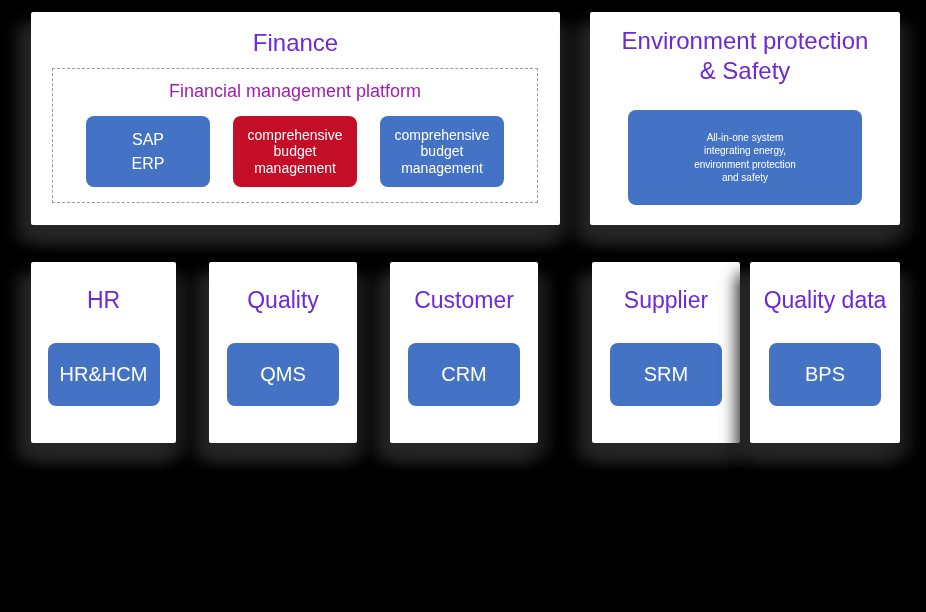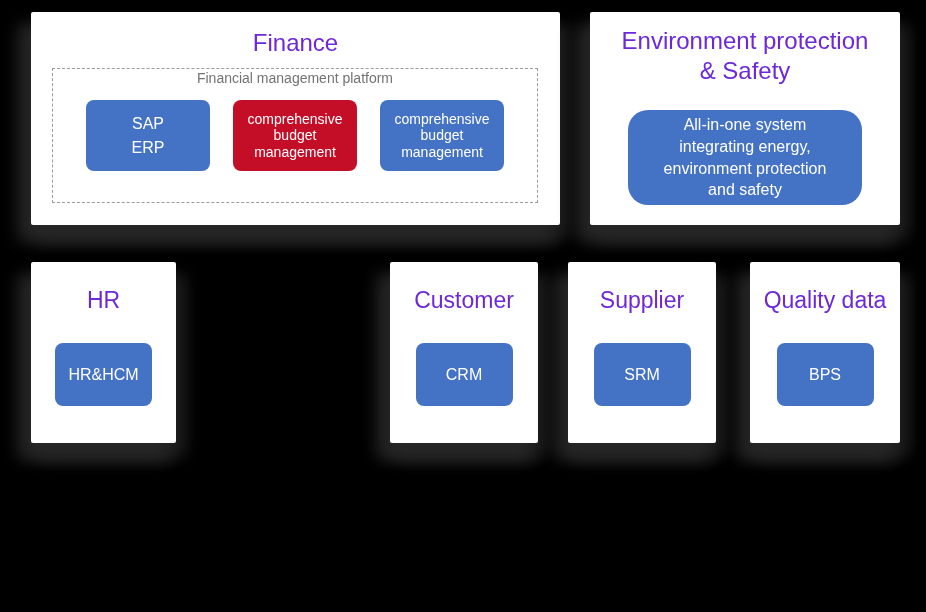--- a/index.html
+++ b/index.html
@@ -42,23 +42,23 @@
   .platform-box {
     position: absolute;
     left: 21px; top: 56px;
     width: 486px; height: 135px;
     border: 1px dashed #9b9b9b;
     display: flex;
     flex-direction: column;
     align-items: center;
   }
   .platform-label {
-    margin-top: 1px;
-    color: #737373;
-    font-size: 14px;
+    margin-top: 12px;
+    color: #a21caf;
+    font-size: 18px;
   }
   .platform-buttons {
     margin-top: 14px;
     display: flex;
     gap: 23px;
     justify-content: center;
   }
 
   .sys-btn {
     background: #4472c4;
@@ -79,38 +79,37 @@
     padding: 6px;
   }
   .platform-buttons .sys-btn.erp { font-size: 16px; line-height: 1.5; }
 
   
   .card-env { left: 590px; top: 12px; width: 310px; height: 213px; gap: 16px; }
   .card-env .card-title { margin-top: 14px; }
   .card-env .sys-btn {
     margin-top: 8px;
     width: 234px; height: 95px;
-    font-size: 16px;
+    font-size: 10px;
     line-height: 1.35;
-    border-radius: 20px;
   }
 
   
   .card-small { top: 262px; width: 148px; height: 181px; }
   .card-small .card-title { margin-top: 24px; font-size: 23px; }
   .card-small .sys-btn {
     position: absolute;
     top: 81px;
-    width: 97px; height: 63px;
-    font-size: 16px;
+    width: 112px; height: 63px;
+    font-size: 20px;
   }
   .card-hr     { left: 31px;  width: 145px; }
   .card-qty    { left: 209px; }
   .card-cust   { left: 390px; }
-  .card-sup    { left: 568px; }
+  .card-sup    { left: 592px; }
   .card-master { left: 750px; width: 150px; }
 </style>
 </head>
 <body>
 
 <div class="stage">
 
   <div class="card card-finance">
     <div class="card-title">Finance</div>
     <div class="platform-box">
@@ -131,20 +130,24 @@
 integrating energy,
 environment protection
 and safety</div>
   </div>
 
   <div class="card card-small card-hr">
     <div class="card-title">HR</div>
     <div class="sys-btn">HR&amp;HCM</div>
   </div>
 
+  <div class="card card-small card-qty">
+    <div class="card-title">Quality</div>
+    <div class="sys-btn">QMS</div>
+  </div>
 
   <div class="card card-small card-cust">
     <div class="card-title">Customer</div>
     <div class="sys-btn">CRM</div>
   </div>
 
   <div class="card card-small card-sup">
     <div class="card-title">Supplier</div>
     <div class="sys-btn">SRM</div>
   </div>

